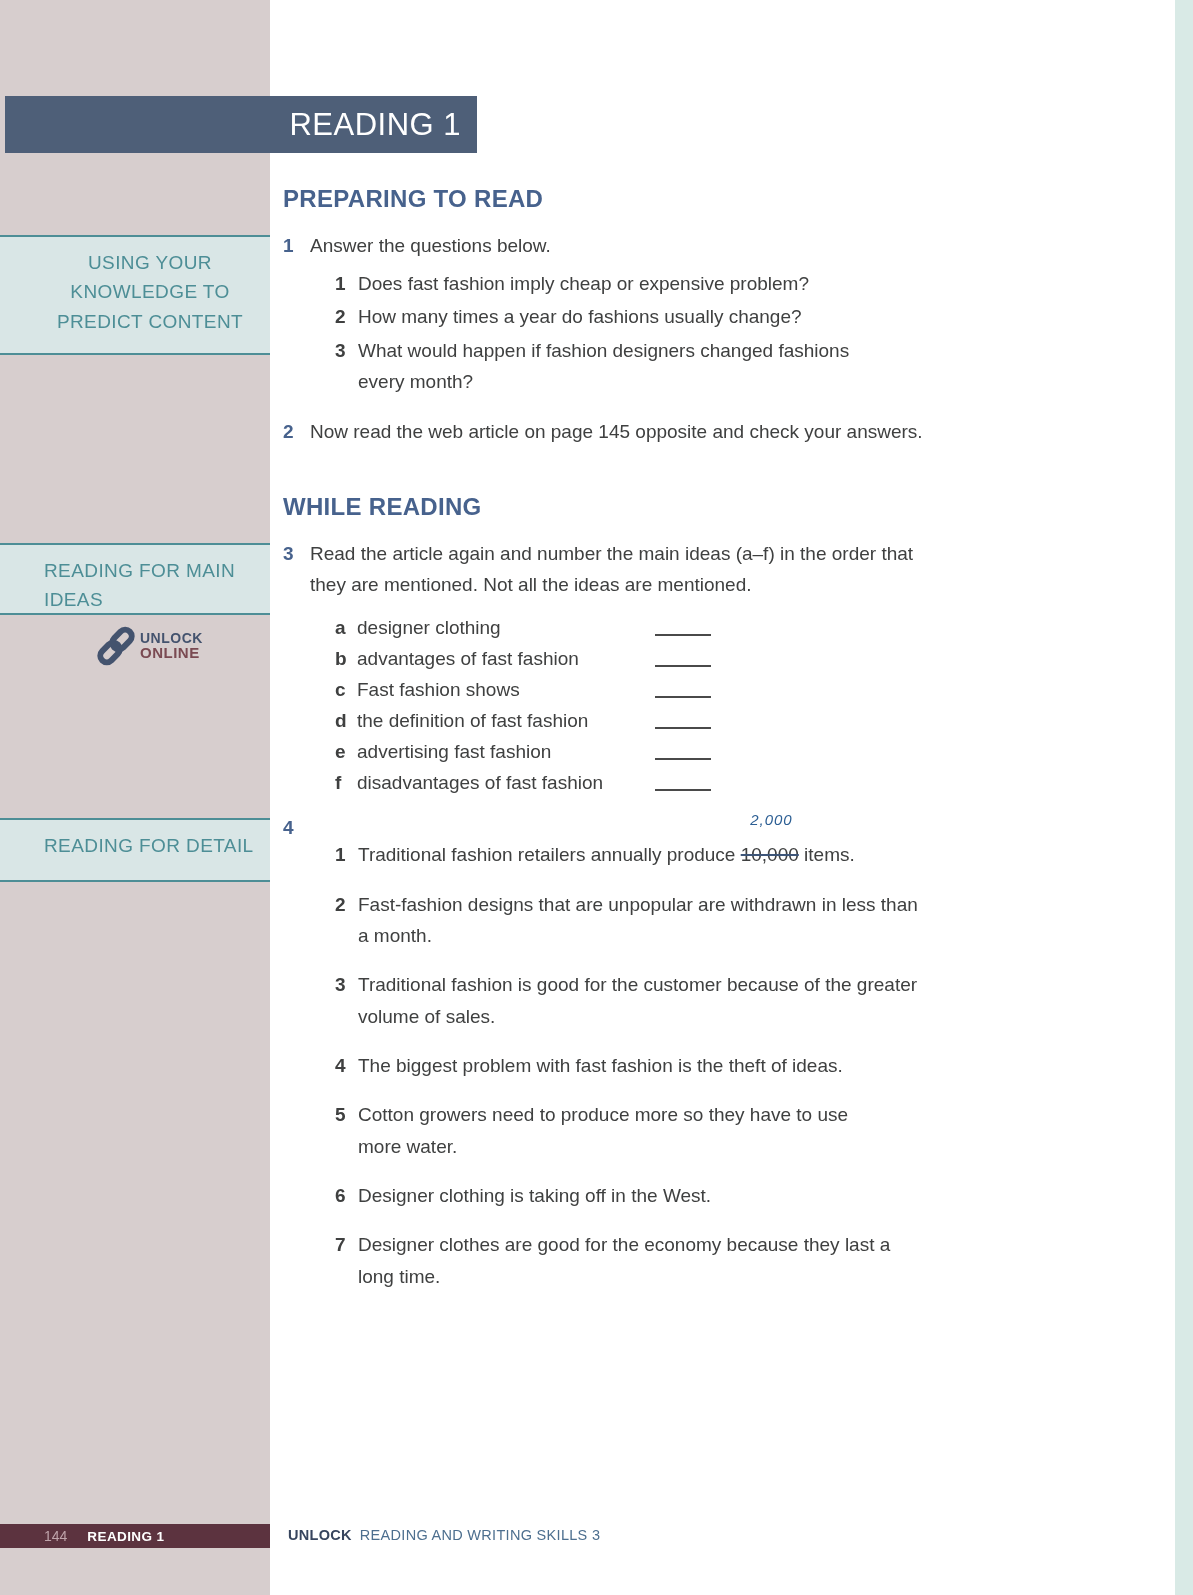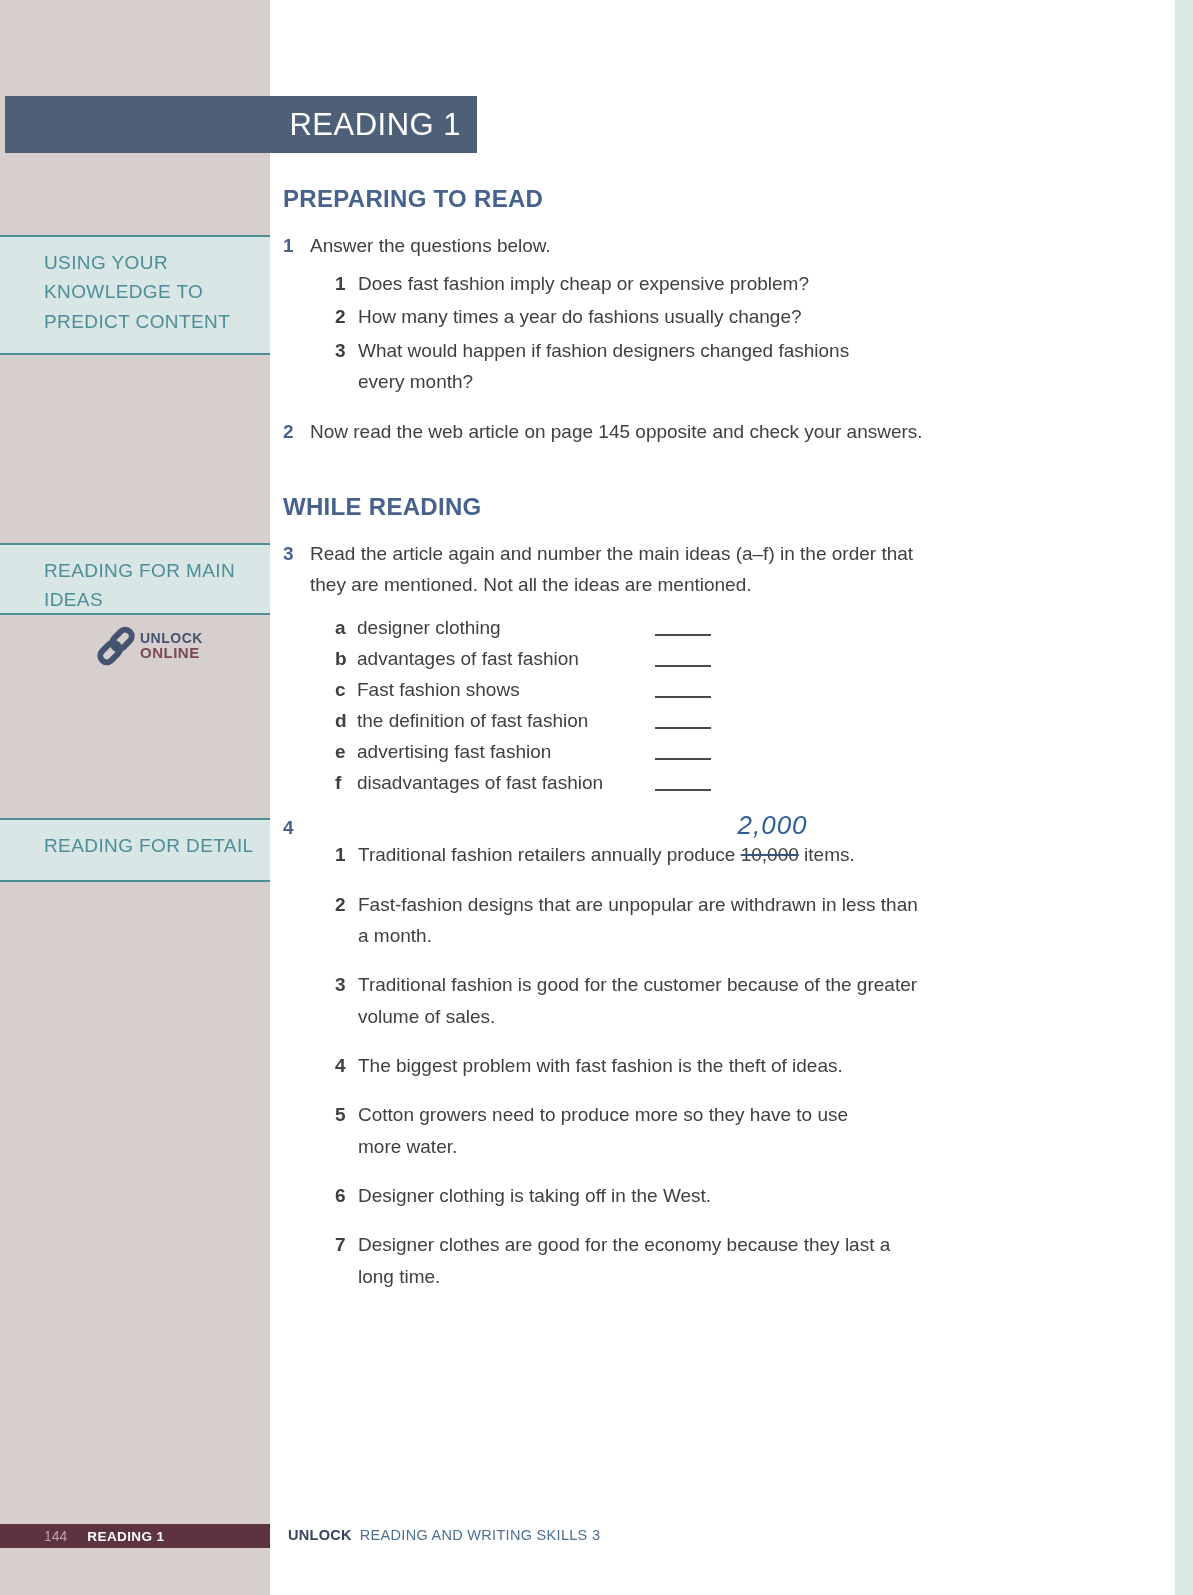--- a/index.html
+++ b/index.html
@@ -51,21 +51,21 @@
     width: 270px;
     background: #d9e6e6;
     border-top: 2px solid #4d8e96;
     border-bottom: 2px solid #4d8e96;
     color: #4d8e96;
     font-size: 19px;
     line-height: 1.55;
     letter-spacing: 0.4px;
     padding: 11px 14px 11px 44px;
   }
-  .skill-box-1 { top: 235px; height: 120px; }
+  .skill-box-1 { top: 235px; height: 120px; text-align: center; }
   .skill-box-2 { top: 543px; height: 72px; }
   .skill-box-3 { top: 818px; height: 64px; }
   
   .logo {
     position: absolute;
     left: 94px; top: 624px;
     display: flex;
     align-items: center;
   }
   .logo-icon { width: 44px; height: 44px; }
@@ -165,21 +165,21 @@
   .fix-row { display: flex; margin-top: 18px; }
   .fix-row-first { margin-top: 27px; }
   .struck-wrap { position: relative; display: inline-block; }
   .struck { text-decoration: line-through; text-decoration-thickness: 2px; text-decoration-color: #3d5578; }
   .correction {
     position: absolute;
     left: 50%;
     top: -27px;
     transform: translateX(-46%);
     color: #2d5f94;
-    font-size: 26px;
+    font-size: 15px;
     font-style: italic;
     letter-spacing: 1px;
     white-space: nowrap;
     line-height: 1;
   }
 </style>
 </head>
 <body>
 
 <div class="page">

